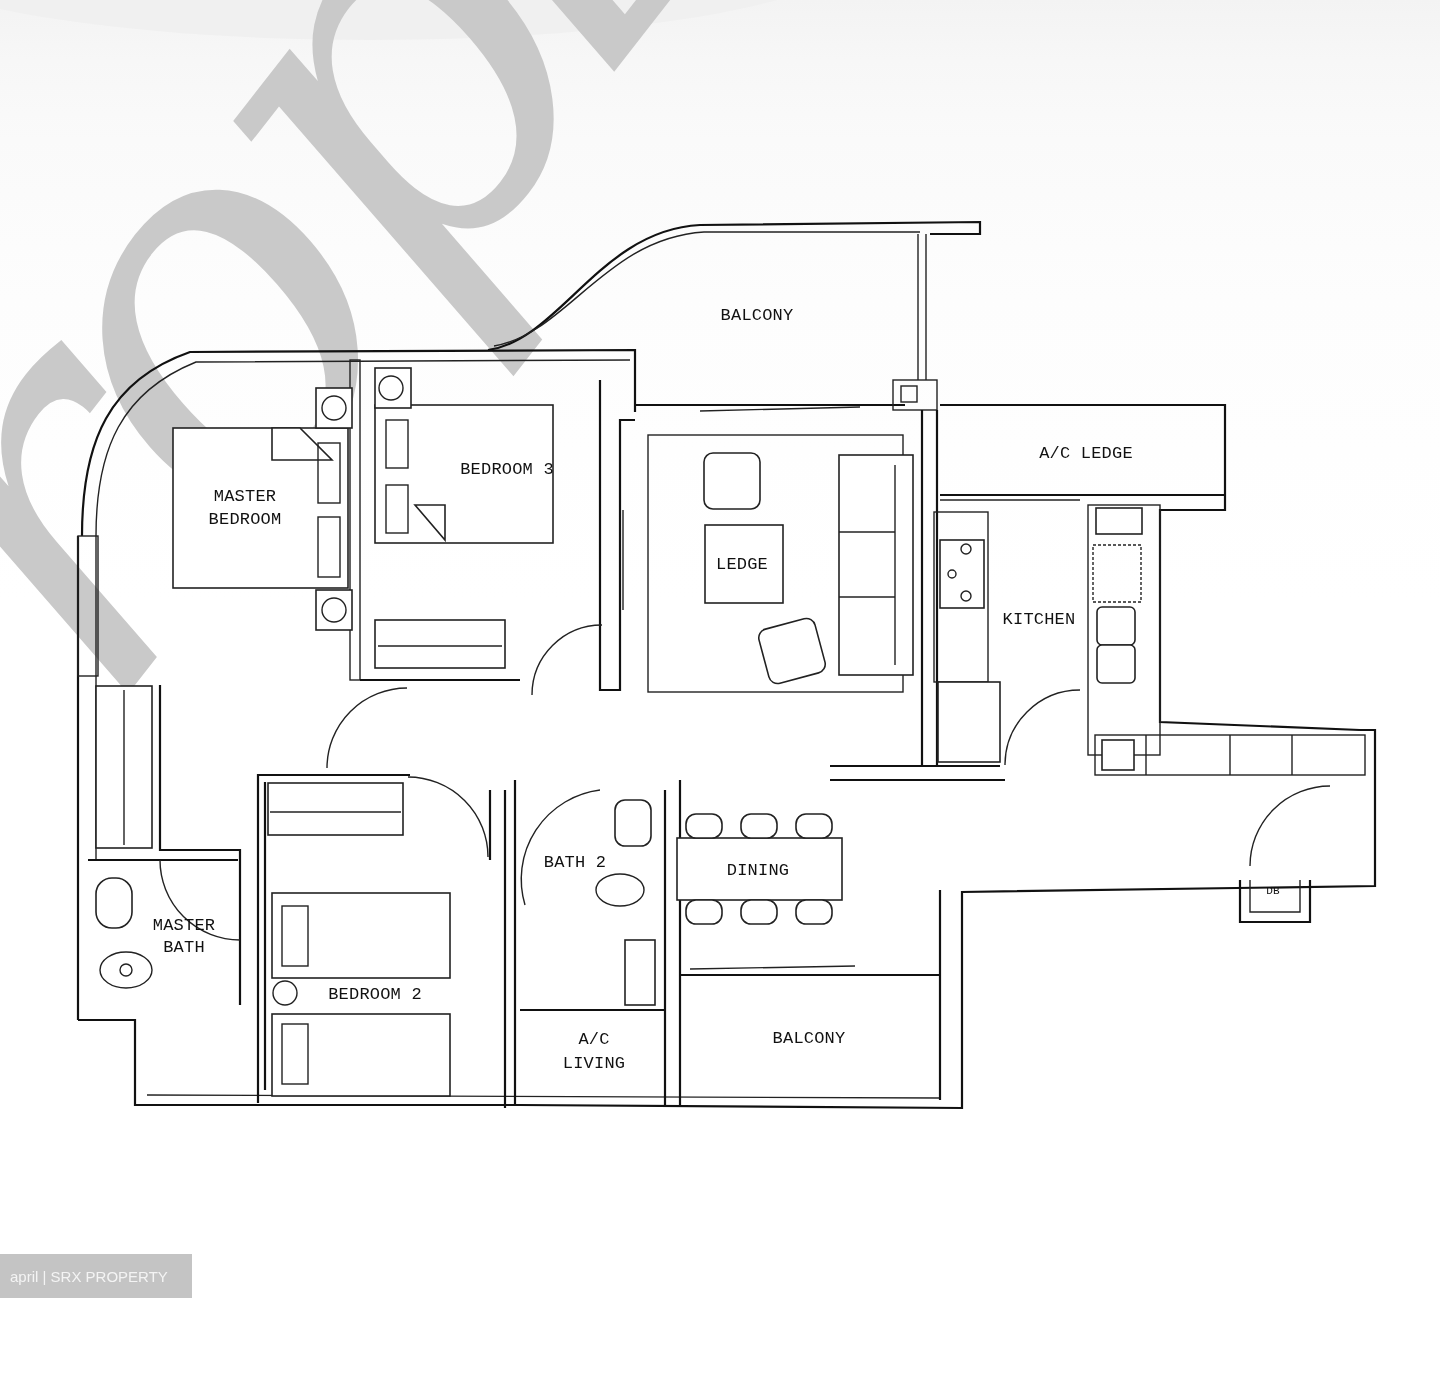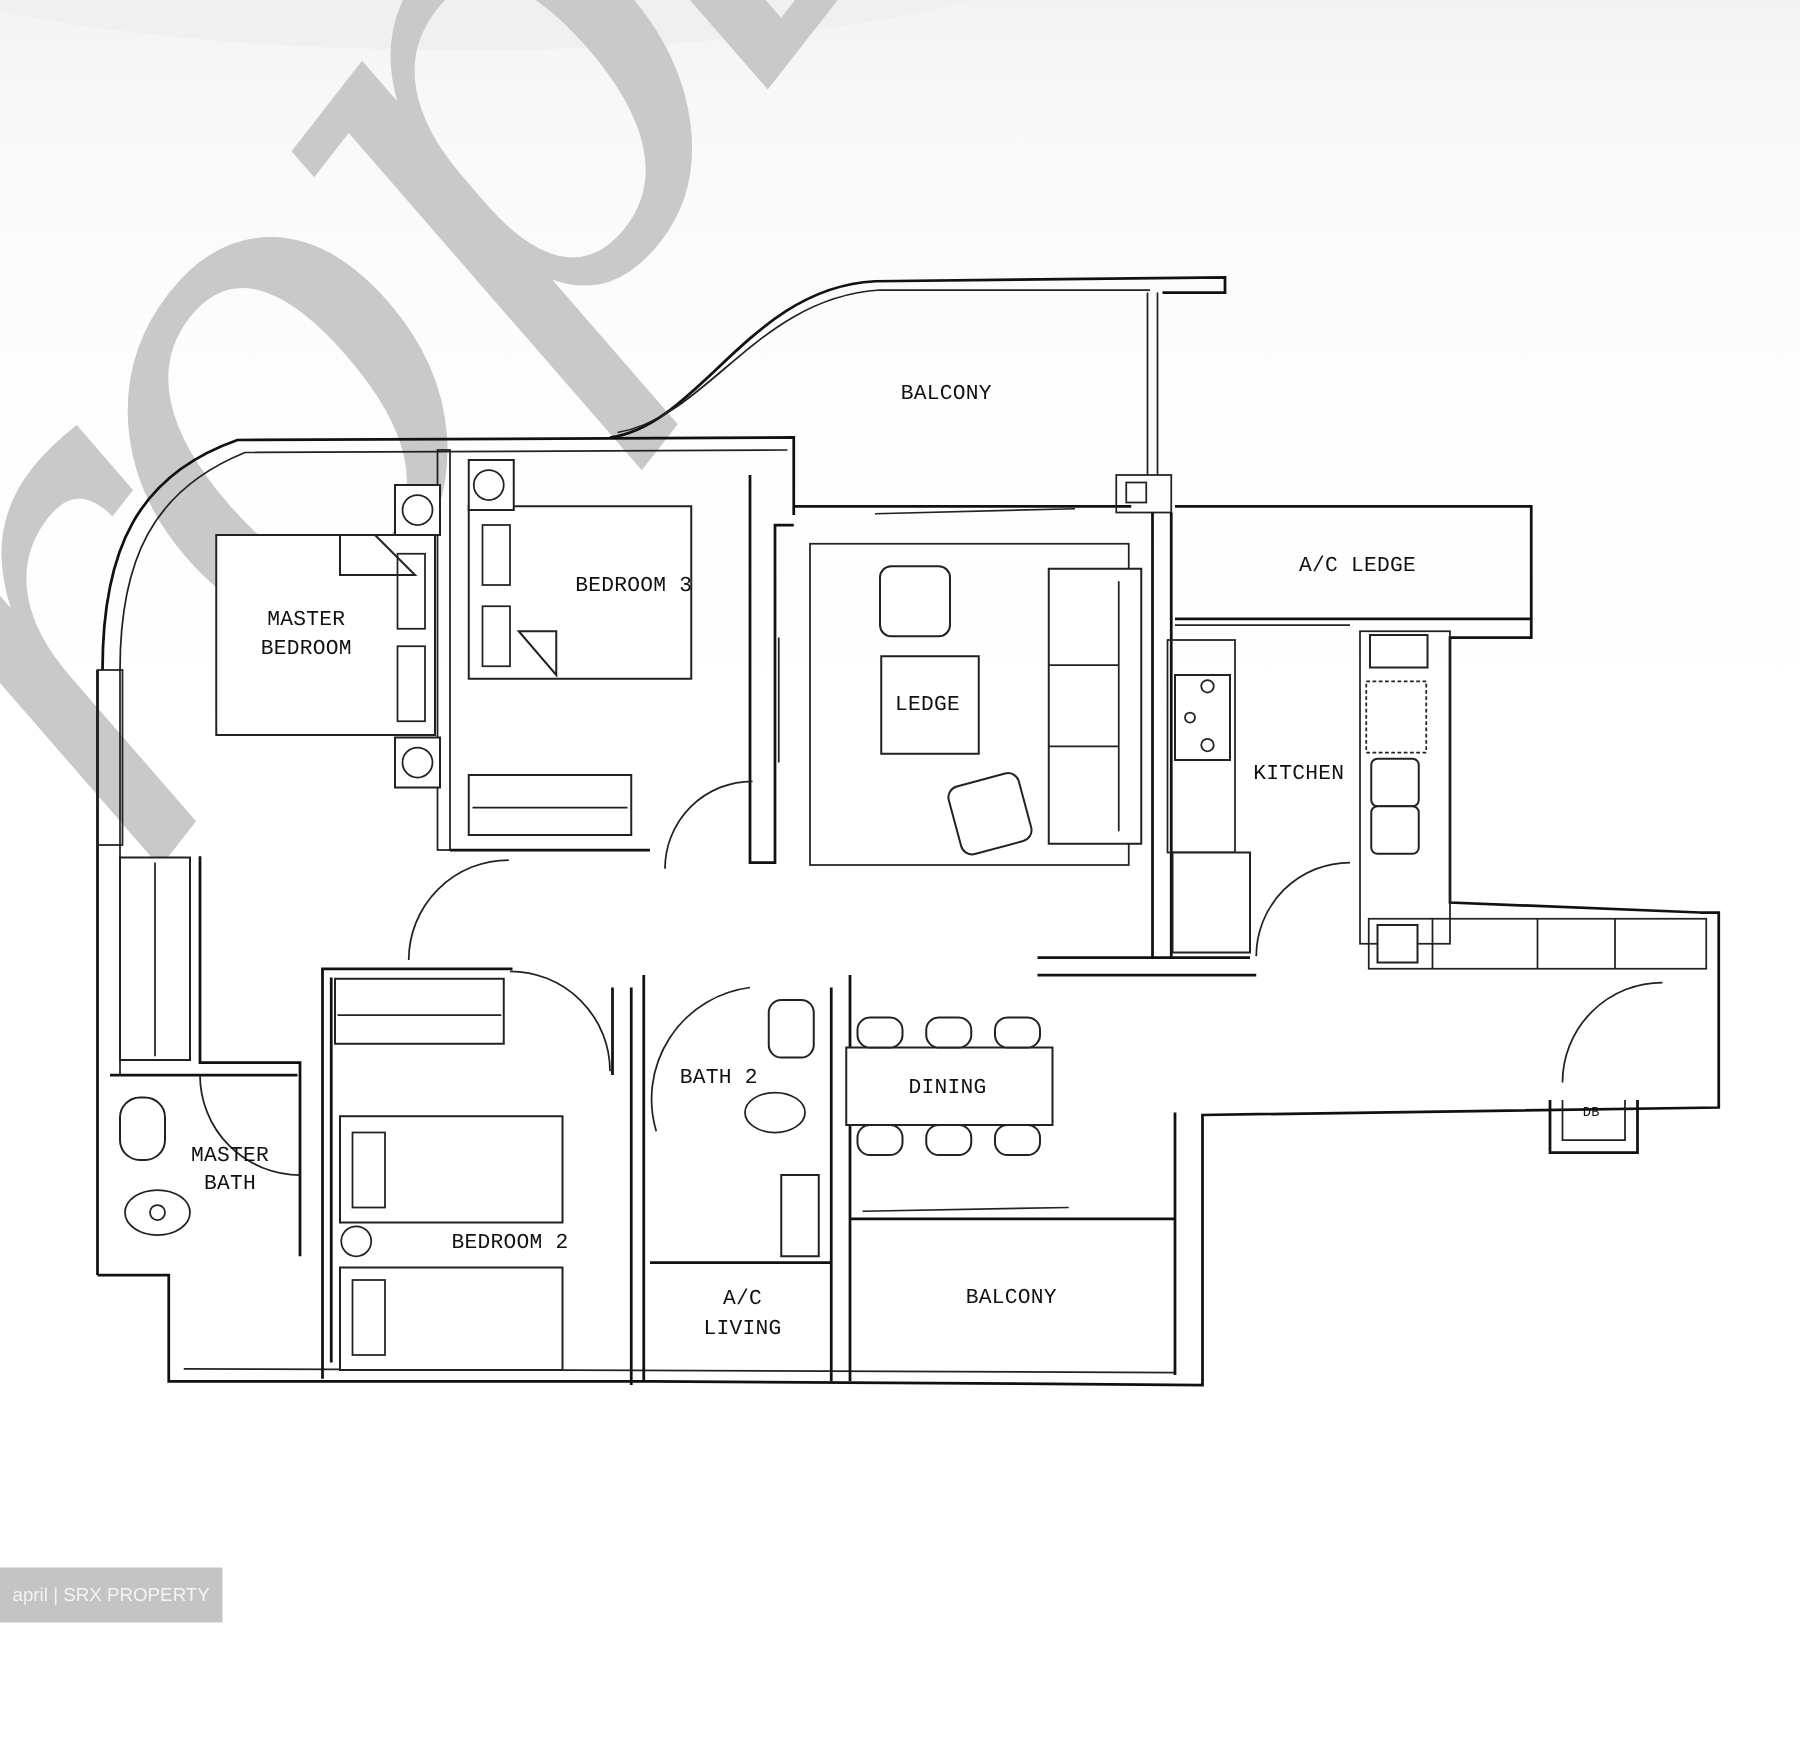--- a/index.html
+++ b/index.html
@@ -25,21 +25,21 @@
   svg#plan { position: absolute; left: 0; top: 0; }
   .wall { fill: none; stroke: #111; stroke-width: 2.2; }
   .thin { fill: none; stroke: #222; stroke-width: 1.4; }
   .furn { fill: #fff; stroke: #222; stroke-width: 1.6; }
   .label {
     position: absolute; font-family: Liberation Mono, monospace;
     font-size: 17px; color: #111; text-align: center; line-height: 23px;
     letter-spacing: 0.2px; white-space: nowrap; transform: translateX(-50%);
   }
   #credit {
-    position: absolute; left: 0; top: 1254px; width: 178px; height: 44px;
+    position: absolute; left: 0; top: 1254px; width: 192px; height: 44px;
     background: #c4c4c4; color: #f4f4f4; font-size: 15px;
     display: flex; align-items: center; padding-left: 10px; box-sizing: border-box;
     font-family: "Liberation Sans", sans-serif;
   }
 </style>
 </head>
 <body>
 
 <div id="stage">
   <div id="top-arc"></div>
@@ -208,21 +208,21 @@
 
   <div class="label" style="left:757px; top:304px;">BALCONY</div>
   <div class="label" style="left:245px; top:485px;">MASTER</div>
   <div class="label" style="left:245px; top:508px;">BEDROOM</div>
   <div class="label" style="left:483px; top:458px;margin-left:24px;">BEDROOM 3</div>
   <div class="label" style="left:742px; top:553px;">LEDGE</div>
   <div class="label" style="left:1086px; top:442px;">A/C LEDGE</div>
   <div class="label" style="left:1039px; top:608px;text-align:right;">KITCHEN</div>
   <div class="label" style="left:184px; top:914px;">MASTER</div>
   <div class="label" style="left:184px; top:936px;">BATH</div>
-  <div class="label" style="left:375px; top:983px;margin-left:33px;">BEDROOM 2</div>
+  <div class="label" style="left:375px; top:983px;">BEDROOM 2</div>
   <div class="label" style="left:575px; top:851px;">BATH 2</div>
   <div class="label" style="left:758px; top:859px;">DINING</div>
   <div class="label" style="left:594px; top:1028px;">A/C</div>
   <div class="label" style="left:594px; top:1052px;">LIVING</div>
   <div class="label" style="left:809px; top:1027px;">BALCONY</div>
   <div class="label" style="left:1273px; top:880px; font-size:11px;">DB</div>
 
   <div id="credit">
     <span>april | SRX PROPERTY</span>
   </div>

